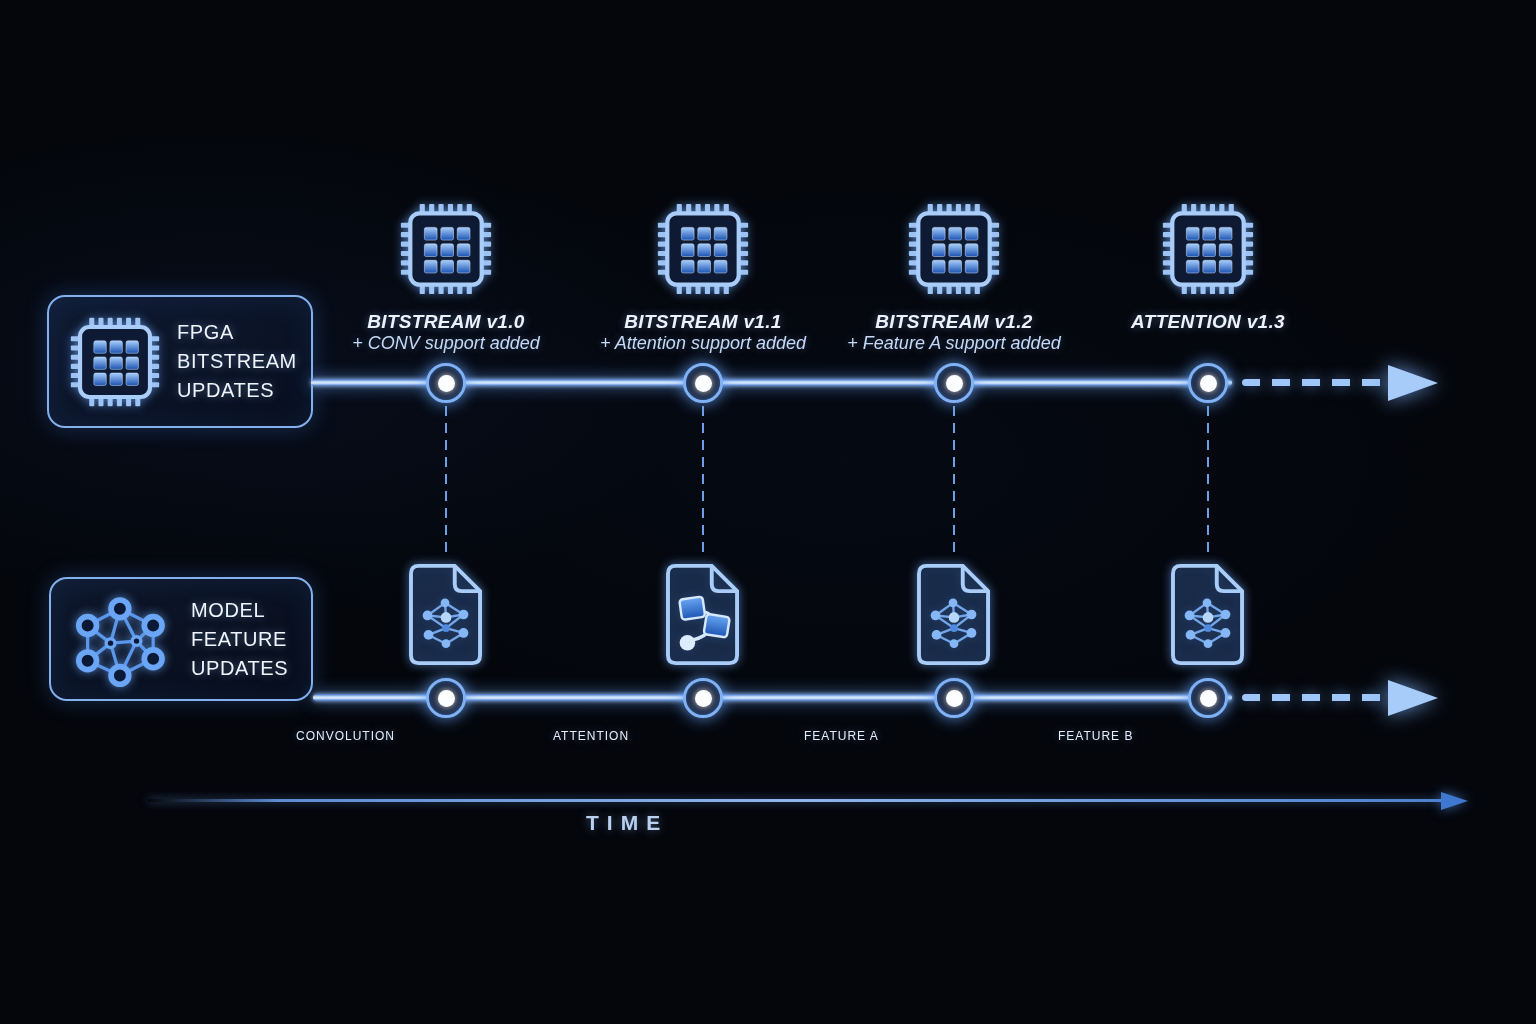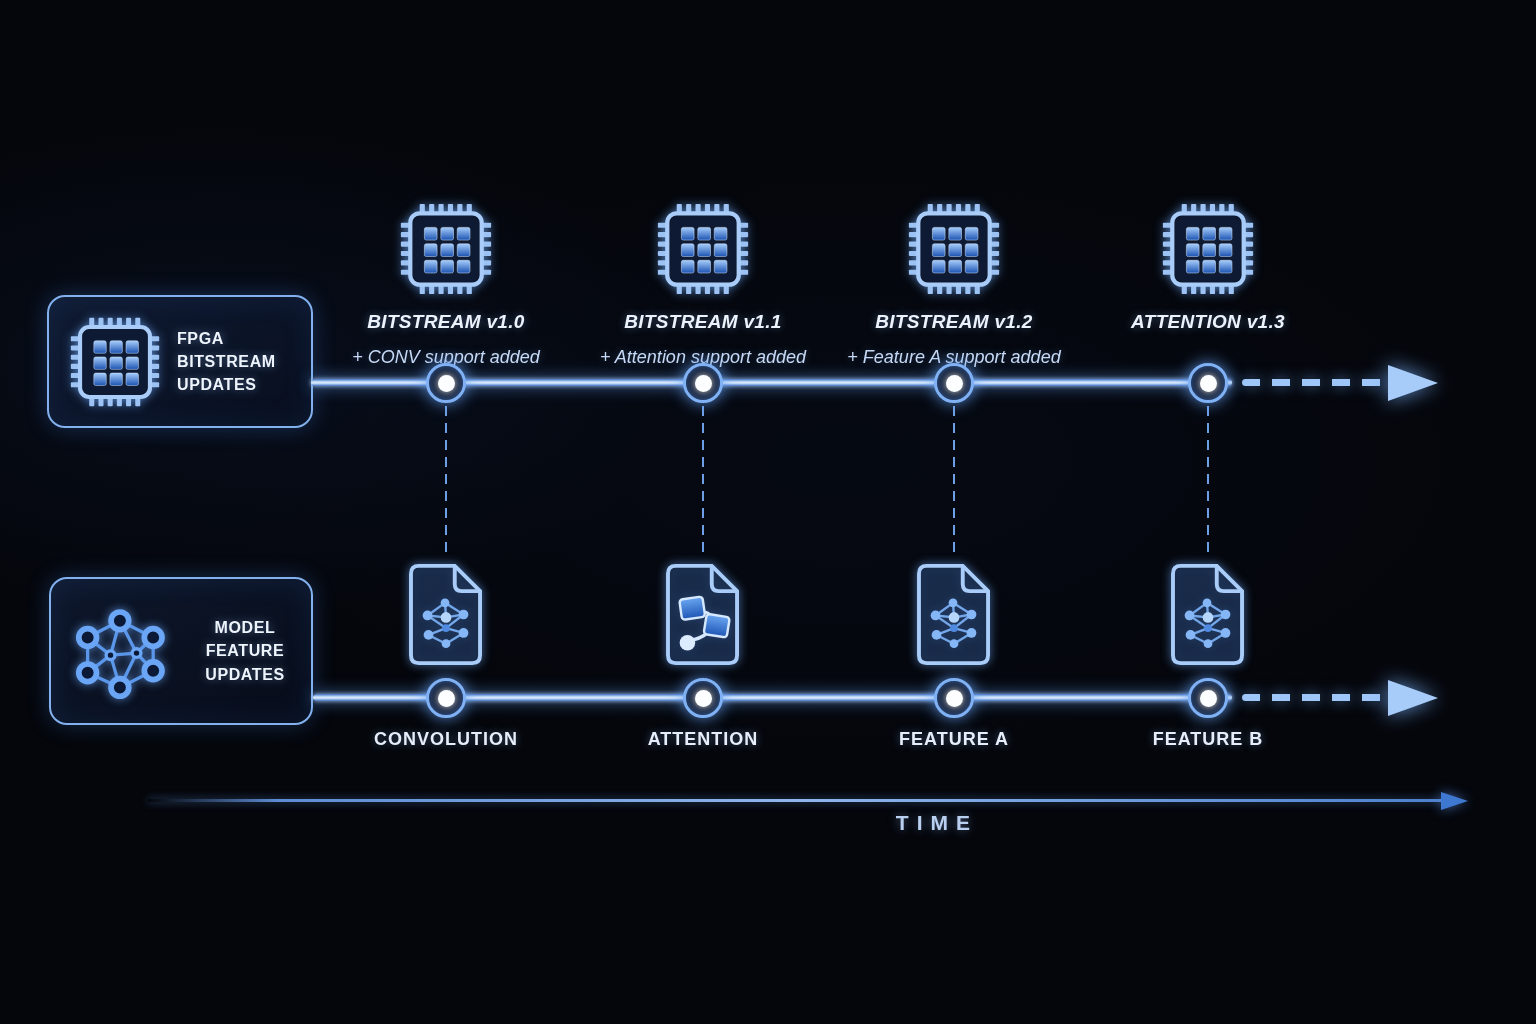--- a/index.html
+++ b/index.html
@@ -15,23 +15,23 @@
   .c0{--cx:446px}.c1{--cx:703px}.c2{--cx:954px}.c3{--cx:1208px}
 
   
   .side-box{
     position:absolute;box-sizing:border-box;display:flex;align-items:center;gap:16px;
     padding:0 12px 0 20px;border:2px solid #83b1ee;border-radius:18px;
     background:linear-gradient(150deg, rgba(30,52,96,.38), rgba(8,14,30,.72));
     box-shadow:0 0 22px rgba(70,130,230,.30), inset 0 0 30px rgba(60,120,220,.12);
   }
   .box-fpga{left:47px;top:295px;width:266px;height:133px;}
-  .box-model{left:49px;top:577px;width:264px;height:148px;text-align:center;}
+  .box-model{left:49px;top:577px;width:264px;height:124px;}
   .side-box-title{
-    color:#eef4fc;font-size:16px;font-weight:bold;line-height:1.45;letter-spacing:.6px;
+    color:#eef4fc;font-size:20px;font-weight:normal;line-height:1.45;letter-spacing:.6px;
     width:142px;text-shadow:0 0 10px rgba(160,200,255,.45);
   }
   .box-chip{width:92px;height:92px;flex-shrink:0;}
   .box-nn{width:104px;height:104px;flex-shrink:0;}
   svg.glow{filter:drop-shadow(0 0 5px rgba(105,165,248,.7));}
 
   
   .hline{
     position:absolute;height:7px;border-radius:4px;
     background:linear-gradient(180deg,#3e70c2 0%,#cde3fc 42%,#d9ebff 58%,#3e70c2 100%);
@@ -72,43 +72,43 @@
     background:repeating-linear-gradient(180deg,#6c9fe6 0 10px, transparent 10px 17px);
   }
 
   
   .ms-chip{position:absolute;top:202px;width:94px;height:94px;left:calc(var(--cx) - 47px);}
   .ms-text{position:absolute;top:311px;left:calc(var(--cx) - 150px);width:300px;text-align:center;font-style:italic;}
   .ms-title{
     color:#edf3fc;font-size:19px;font-weight:bold;letter-spacing:.3px;
     text-shadow:0 0 9px rgba(150,195,255,.4);
   }
-  .ms-sub{color:#c6d9f6;font-size:18px;margin-top:14px;text-shadow:0 0 8px rgba(130,175,240,.35);}
+  .ms-sub{color:#c6d9f6;font-size:18px;margin-top:0;text-shadow:0 0 8px rgba(130,175,240,.35);}
 
   .doc{position:absolute;top:561px;width:88px;height:107px;left:calc(var(--cx) - 44px);}
   .bl-label{
-    position:absolute;top:729px;left:calc(var(--cx) - 150px);width:300px;text-align:center;
-    color:#e6eefb;font-size:18px;font-weight:bold;letter-spacing:1px;
+    position:absolute;top:729px;left:calc(var(--cx) - 150px);width:300px;text-align:left;
+    color:#e6eefb;font-size:12px;font-weight:normal;letter-spacing:1px;
     text-shadow:0 0 9px rgba(150,195,255,.4);
   }
 
   
   .time-line{
     position:absolute;left:148px;top:799px;width:1294px;height:3px;
     background:linear-gradient(90deg, rgba(80,120,190,0) 0%, #5d8bd2 10%, #8fb5ec 50%, #4d80cc 100%);
     box-shadow:0 0 8px rgba(100,150,230,.55);
   }
   .time-arrow{
     position:absolute;left:1441px;top:791.5px;width:0;height:0;
     border-top:9px solid transparent;border-bottom:9px solid transparent;
     border-left:27px solid #3f78d0;
     filter:drop-shadow(0 0 6px rgba(90,140,230,.7));
   }
   .time-label{
-    position:absolute;left:578px;top:811px;width:400px;text-align:right;
+    position:absolute;left:578px;top:811px;width:400px;text-align:left;
     color:#b9d0f1;font-size:21px;font-weight:bold;letter-spacing:8px;text-indent:8px;
     text-shadow:0 0 10px rgba(140,180,245,.5);
   }
   .defs-holder{position:absolute;width:0;height:0;overflow:hidden;}
 </style>
 </head>
 <body>
 
 <svg class="defs-holder" aria-hidden="true">
   <defs>

